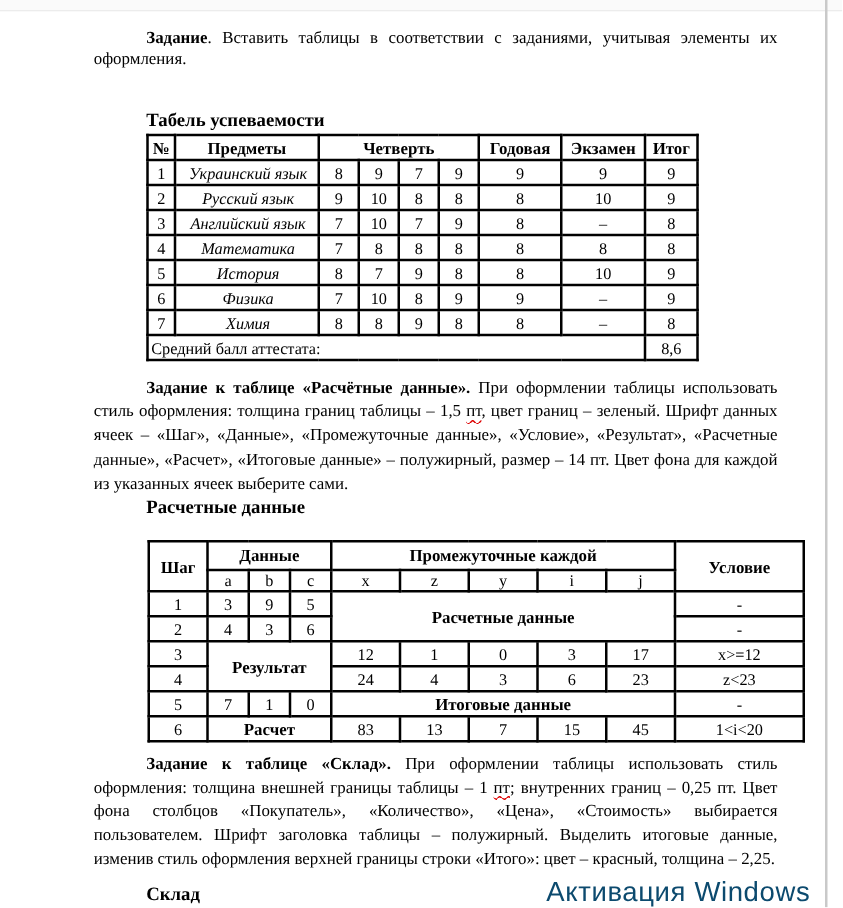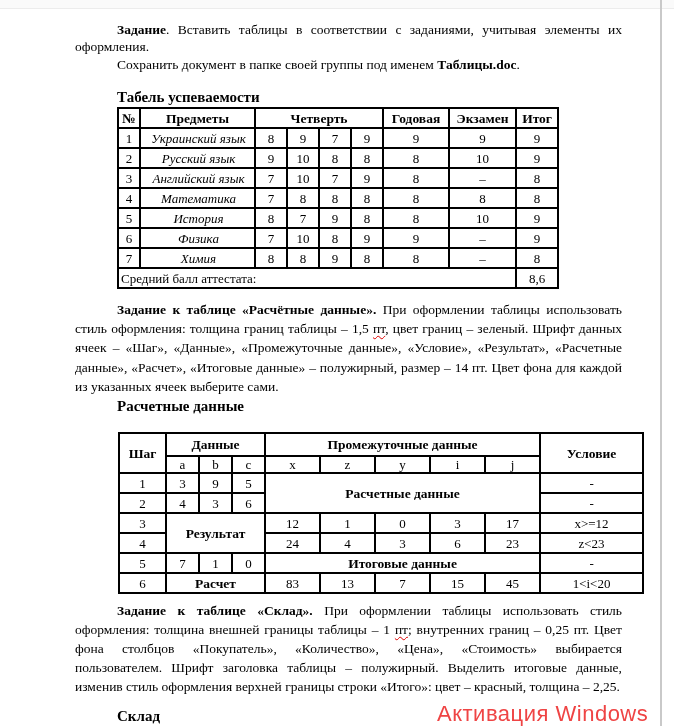--- a/index.html
+++ b/index.html
@@ -49,33 +49,32 @@
   #table1 .avg-label { text-align:left; padding-right:5px; }
   #table2 { left:118px; top:432px; width:524px; }
   #table2 tr { height:20px; }
   #table2 tr.hr1 { height:23px; }
   #table2 tr.hr2 { height:17px; }
   #p-calc  { top:300px; line-height:19.2px;font-family:Liberation Serif, serif; }
   #p-sklad { top:602px; line-height:18.9px; }
   .watermark {
     position:absolute; left:437px; top:701px; white-space:nowrap;
     font-family:"Liberation Sans","DejaVu Sans",sans-serif;
-    font-size:22px; color:#ef4444; letter-spacing:0.5px;
+    font-size:22px; color:#0c4a6e; letter-spacing:0.5px;
   }
 </style>
 </head>
 <body>
 
 <div class="page">
   <div class="topstrip"></div>
   <div class="right-edge"></div>
 
   <p class="para indent" id="p-task" style="top:21px"><span class="b">Задание</span><span>. Вставить таблицы в соответствии с заданиями, учитывая элементы их оформления.</span></p>
 
-  <p class="para indent" id="p-save" style="top:56px"><span>Сохранить документ в папке своей группы под именем </span><span class="b">Таблицы.doc</span><span>.</span></p>
 
   <p class="h" style="top:89px">Табель успеваемости</p>
 
   <table id="table1">
     <colgroup>
       <col style="width:22px">
         <col style="width:115px">
       <col style="width:32px">
         <col style="width:32px">
         <col style="width:32px">
@@ -191,21 +190,21 @@
         <col style="width:55px">
         <col style="width:55px">
         <col style="width:55px">
         <col style="width:55px">
       <col style="width:103px">
     </colgroup>
     <tbody>
         <tr class="hr1">
       <th rowspan="2">Шаг</th>
       <th colspan="3">Данные</th>
-      <th colspan="5">Промежуточные данные</th>
+      <th colspan="5">Промежуточные каждой</th>
       <th rowspan="2">Условие</th>
     </tr>
     <tr class="hr2">
       <td>a</td>
       <td>b</td>
       <td>c</td>
       <td>x</td>
       <td>z</td>
       <td>y</td>
       <td>i</td>

